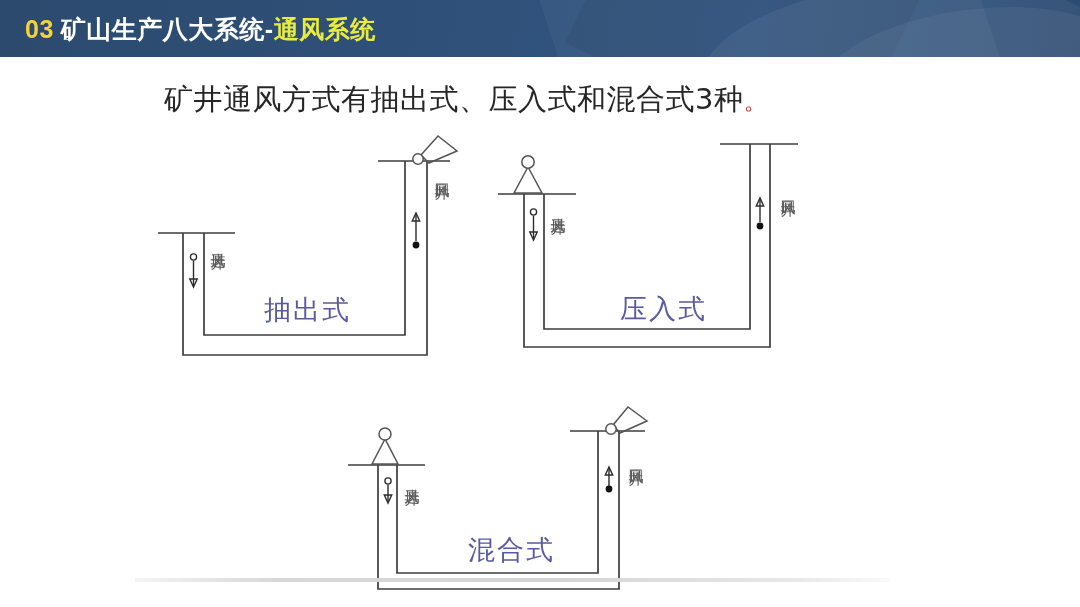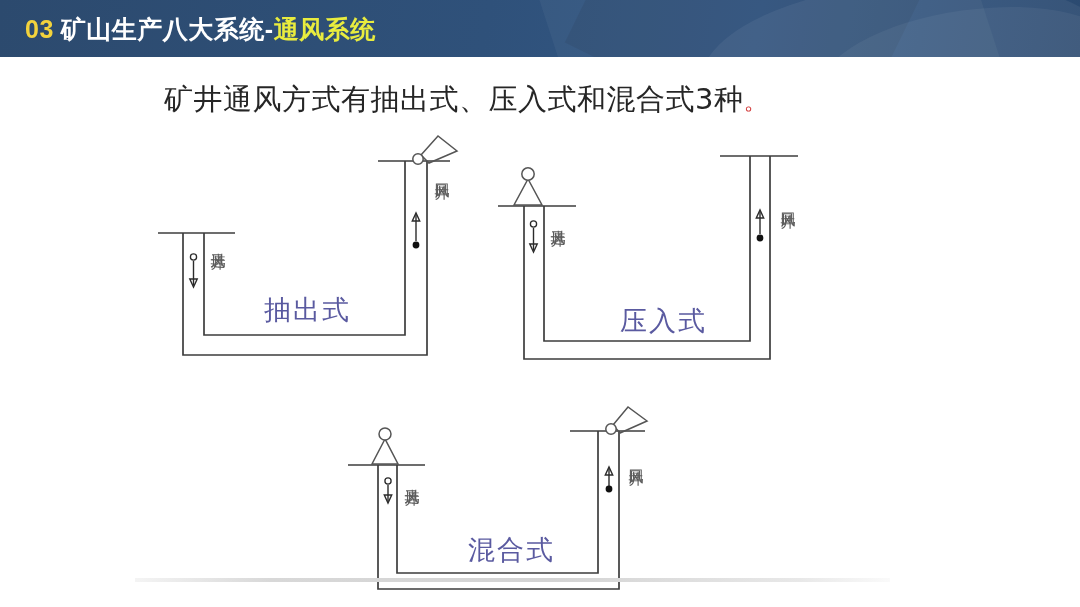--- a/index.html
+++ b/index.html
@@ -165,21 +165,21 @@
         <path class="arrow-line" d="M 262.3 88 L 266 80 L 269.7 88 Z" fill="#2b2b2b"></path>
         <circle class="dot-solid" cx="266" cy="112" r="3.4"></circle>
       </g>
 
       <text class="lbl-shaft" x="68" y="108">进风井</text>
       <text class="lbl-shaft" x="292" y="38">回风井</text>
       <text class="lbl-mode" x="114" y="186">抽出式</text>
     </svg>
   </div>
 
-  <div class="diagram" style="left:498px; top:16px;">
+  <div class="diagram" style="left:498px; top:4px;">
     <svg width="330" height="250" viewBox="0 0 330 250">
 
       <path class="ground-line" d="M 0 62 L 78 62"></path>
 
       <path class="ground-line" d="M 222 12 L 300 12"></path>
 
       <path class="shaft-line" d="M 26 62 L 26 215 L 272 215 L 272 12"></path>
 
       <path class="shaft-line" d="M 46 62 L 46 197 L 252 197 L 252 12"></path>
 

